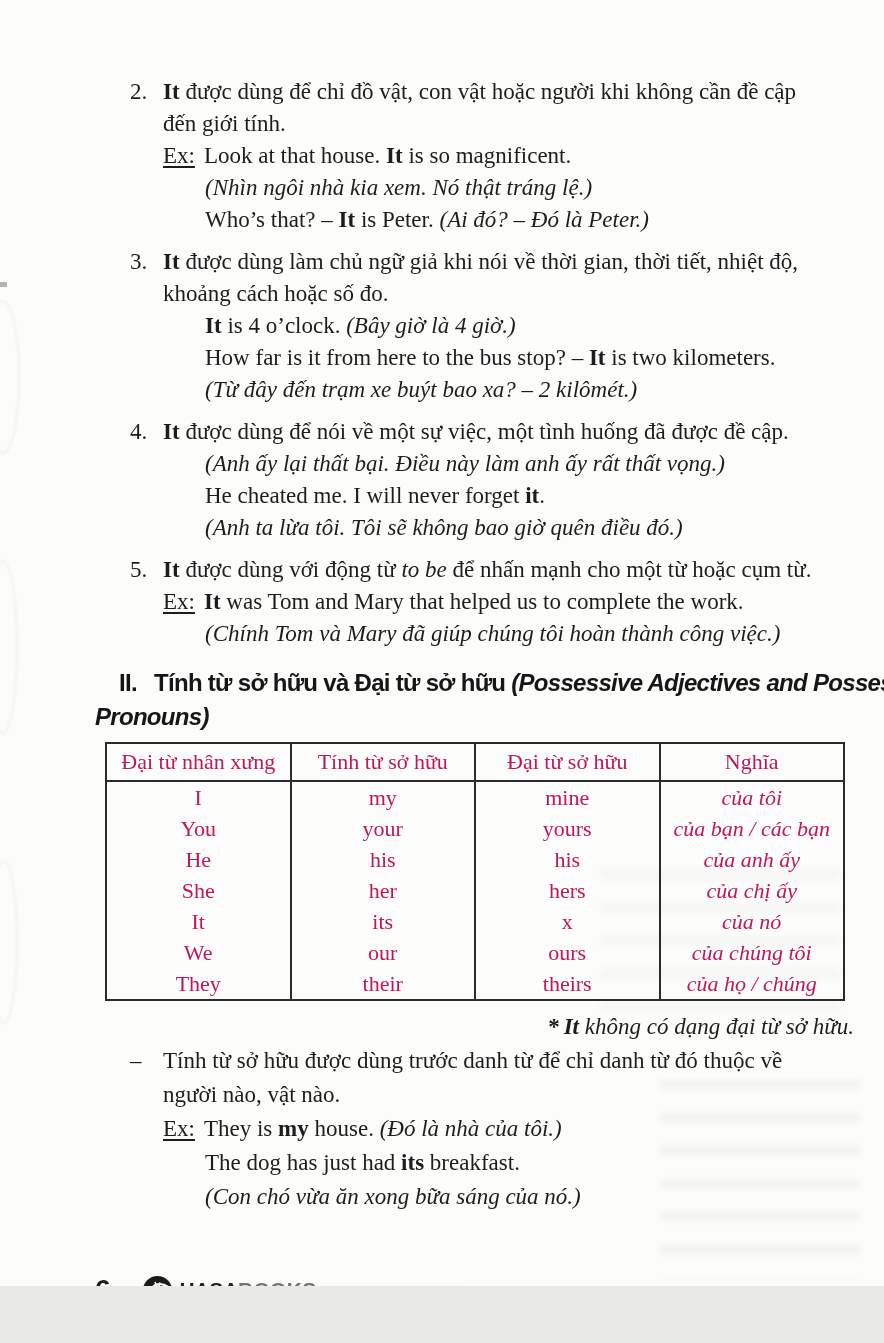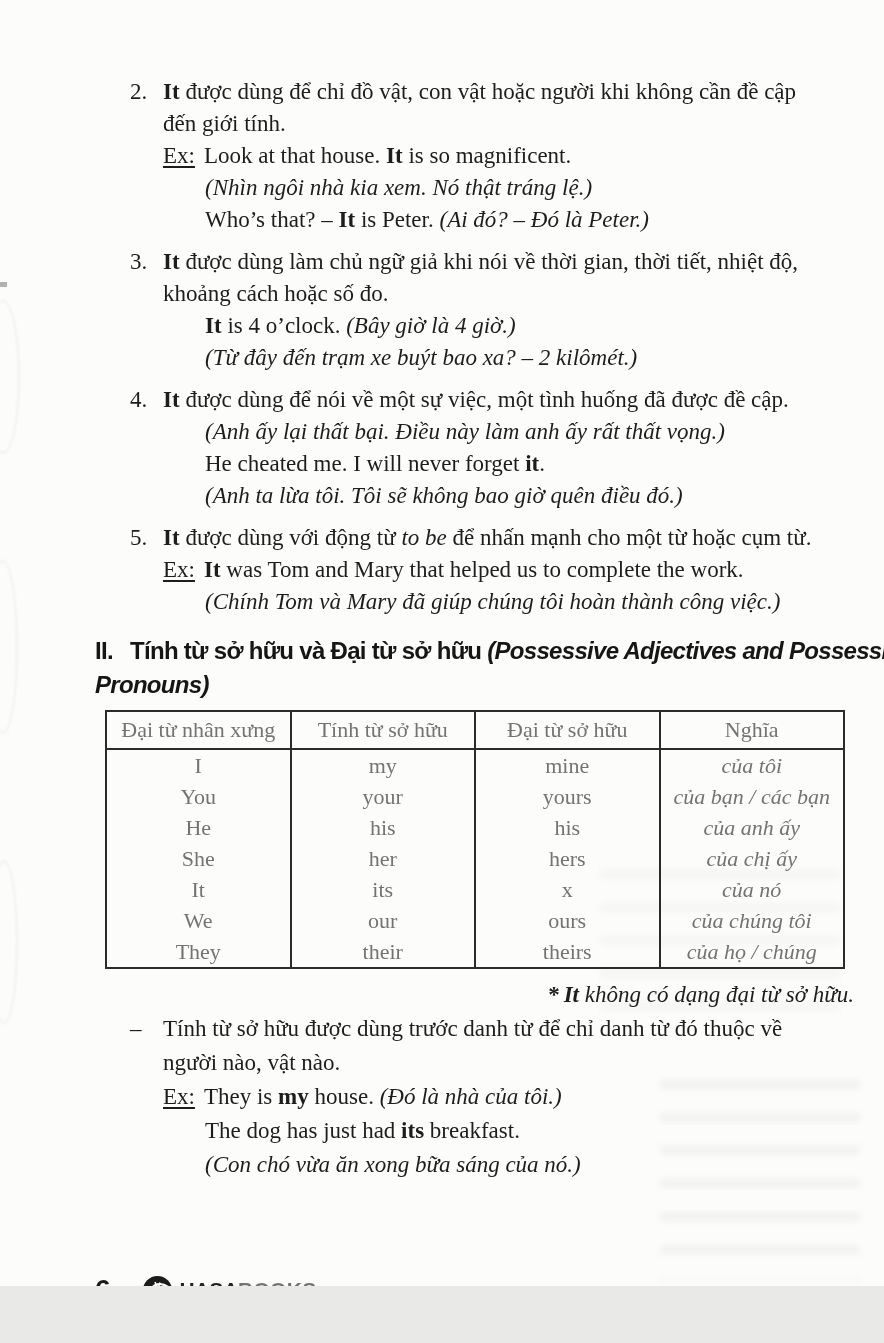--- a/index.html
+++ b/index.html
@@ -30,27 +30,27 @@
   .exlab{text-decoration:underline;text-underline-offset:3px;margin-right:9px;margin-top:48px;}
   .b{font-weight:bold;}
   .i{font-style:italic;}
   
   .heading2{
     margin:16px 0 0 -35px;padding-left:35px;text-indent:-35px;
     font-family:"Liberation Sans","DejaVu Sans",sans-serif;
     font-weight:700;font-size:24px;line-height:34px;letter-spacing:-0.7px;
     color:#161616;white-space:nowrap;
   }
-  .heading2 .hnum{display:inline-block;width:35px;text-indent:0;}
+  .heading2 .hnum{display:inline-block;width:35px;text-indent:0;margin-left:24px;}
   .heading2 .en{font-style:italic;}
   .heading2 .l2{white-space:nowrap;}
   
   .gram-table{
     margin:8px 0 0 -25px;border-collapse:collapse;width:740px;
-    font-size:22px;color:#737373;table-layout:fixed;
+    font-size:22px;color:#be185d;table-layout:fixed;
   }
   .gram-table,.gram-table th{border:2px solid #2b2b2b;}
   .gram-table th{font-weight:normal;height:36px;text-align:center;padding:0;}
   .gram-table td{
     border-left:2px solid #2b2b2b;border-right:2px solid #2b2b2b;
     border-top:none;border-bottom:none;
     height:31px;text-align:center;padding:0;line-height:31px;
   }
   .gram-table td.meaning{font-style:italic;}
   
@@ -93,20 +93,21 @@
           <div class="line main"><span class="marker">2.</span><span class="b">It</span><span> được dùng để chỉ đồ vật, con vật hoặc người khi không cần đề cập</span></div>
           <div class="line cont"><span>đến giới tính.</span></div>
           <div class="line ex"><span class="exlab">Ex:</span><span>Look at that house. </span><span class="b">It</span><span> is so magnificent.</span></div>
           <div class="line sub"><span class="i">(Nhìn ngôi nhà kia xem. Nó thật tráng lệ.)</span></div>
           <div class="line sub"><span>Who’s that? – </span><span class="b">It</span><span> is Peter. </span><span class="i">(Ai đó? – Đó là Peter.)</span></div>
         </div>
         <div class="item">
           <div class="line main"><span class="marker">3.</span><span class="b">It</span><span> được dùng làm chủ ngữ giả khi nói về thời gian, thời tiết, nhiệt độ,</span></div>
           <div class="line cont"><span>khoảng cách hoặc số đo.</span></div>
           <div class="line sub"><span class="b">It</span><span> is 4 o’clock. </span><span class="i">(Bây giờ là 4 giờ.)</span></div>
+          <div class="line sub"><span>How far is it from here to the bus stop? – </span><span class="b">It</span><span> is two kilometers.</span></div>
           <div class="line sub"><span class="i">(Từ đây đến trạm xe buýt bao xa? – 2 kilômét.)</span></div>
         </div>
         <div class="item">
           <div class="line main"><span class="marker">4.</span><span class="b">It</span><span> được dùng để nói về một sự việc, một tình huống đã được đề cập.</span></div>
           <div class="line sub"><span class="i">(Anh ấy lại thất bại. Điều này làm anh ấy rất thất vọng.)</span></div>
           <div class="line sub"><span>He cheated me. I will never forget </span><span class="b">it</span><span>.</span></div>
           <div class="line sub"><span class="i">(Anh ta lừa tôi. Tôi sẽ không bao giờ quên điều đó.)</span></div>
         </div>
         <div class="item">
           <div class="line main"><span class="marker">5.</span><span class="b">It</span><span> được dùng với động từ </span><span class="i">to be</span><span> để nhấn mạnh cho một từ hoặc cụm từ.</span></div>

